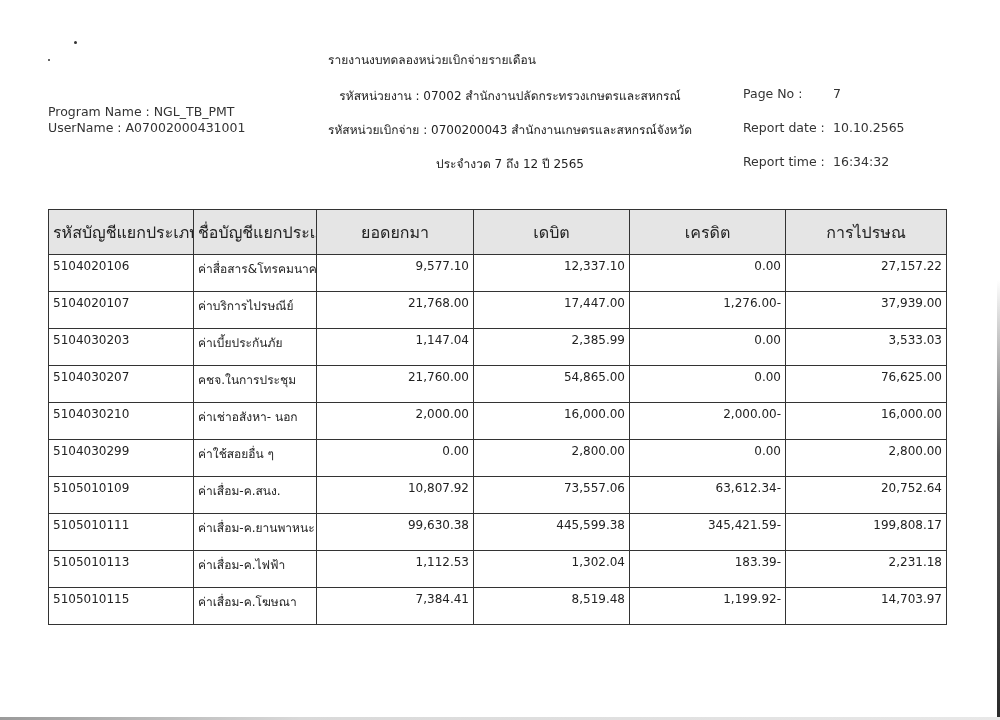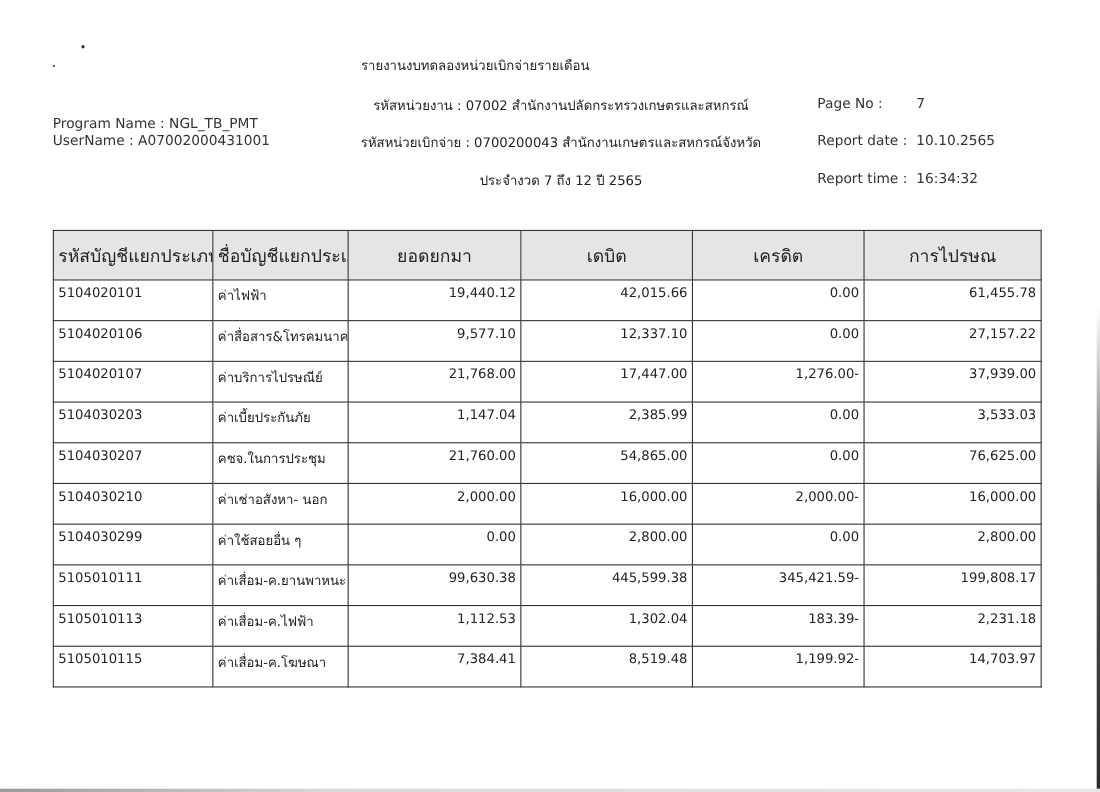--- a/index.html
+++ b/index.html
@@ -75,28 +75,20 @@
       <th>รหัสบัญชีแยกประเภท</th>
       <th>ชื่อบัญชีแยกประเภท</th>
       <th>ยอดยกมา</th>
       <th>เดบิต</th>
       <th>เครดิต</th>
       <th>การไปรษณ</th>
     </tr>
   </thead>
   <tbody id="tbody">
       <tr>
-        <td class="code">5104020101</td>
-        <td class="name">ค่าไฟฟ้า</td>
-        <td class="num">19,440.12</td>
-        <td class="num">42,015.66</td>
-        <td class="num">0.00</td>
-        <td class="num">61,455.78</td>
-      </tr>
-      <tr>
         <td class="code">5104020106</td>
         <td class="name">ค่าสื่อสาร&amp;โทรคมนาคม</td>
         <td class="num">9,577.10</td>
         <td class="num">12,337.10</td>
         <td class="num">0.00</td>
         <td class="num">27,157.22</td>
       </tr>
       <tr>
         <td class="code">5104020107</td>
         <td class="name">ค่าบริการไปรษณีย์</td>
@@ -131,20 +123,28 @@
       </tr>
       <tr>
         <td class="code">5104030299</td>
         <td class="name">ค่าใช้สอยอื่น ๆ</td>
         <td class="num">0.00</td>
         <td class="num">2,800.00</td>
         <td class="num">0.00</td>
         <td class="num">2,800.00</td>
       </tr>
       <tr>
+        <td class="code">5105010109</td>
+        <td class="name">ค่าเสื่อม-ค.สนง.</td>
+        <td class="num">10,807.92</td>
+        <td class="num">73,557.06</td>
+        <td class="num">63,612.34-</td>
+        <td class="num">20,752.64</td>
+      </tr>
+      <tr>
         <td class="code">5105010111</td>
         <td class="name">ค่าเสื่อม-ค.ยานพาหนะ</td>
         <td class="num">99,630.38</td>
         <td class="num">445,599.38</td>
         <td class="num">345,421.59-</td>
         <td class="num">199,808.17</td>
       </tr>
       <tr>
         <td class="code">5105010113</td>
         <td class="name">ค่าเสื่อม-ค.ไฟฟ้า</td>

